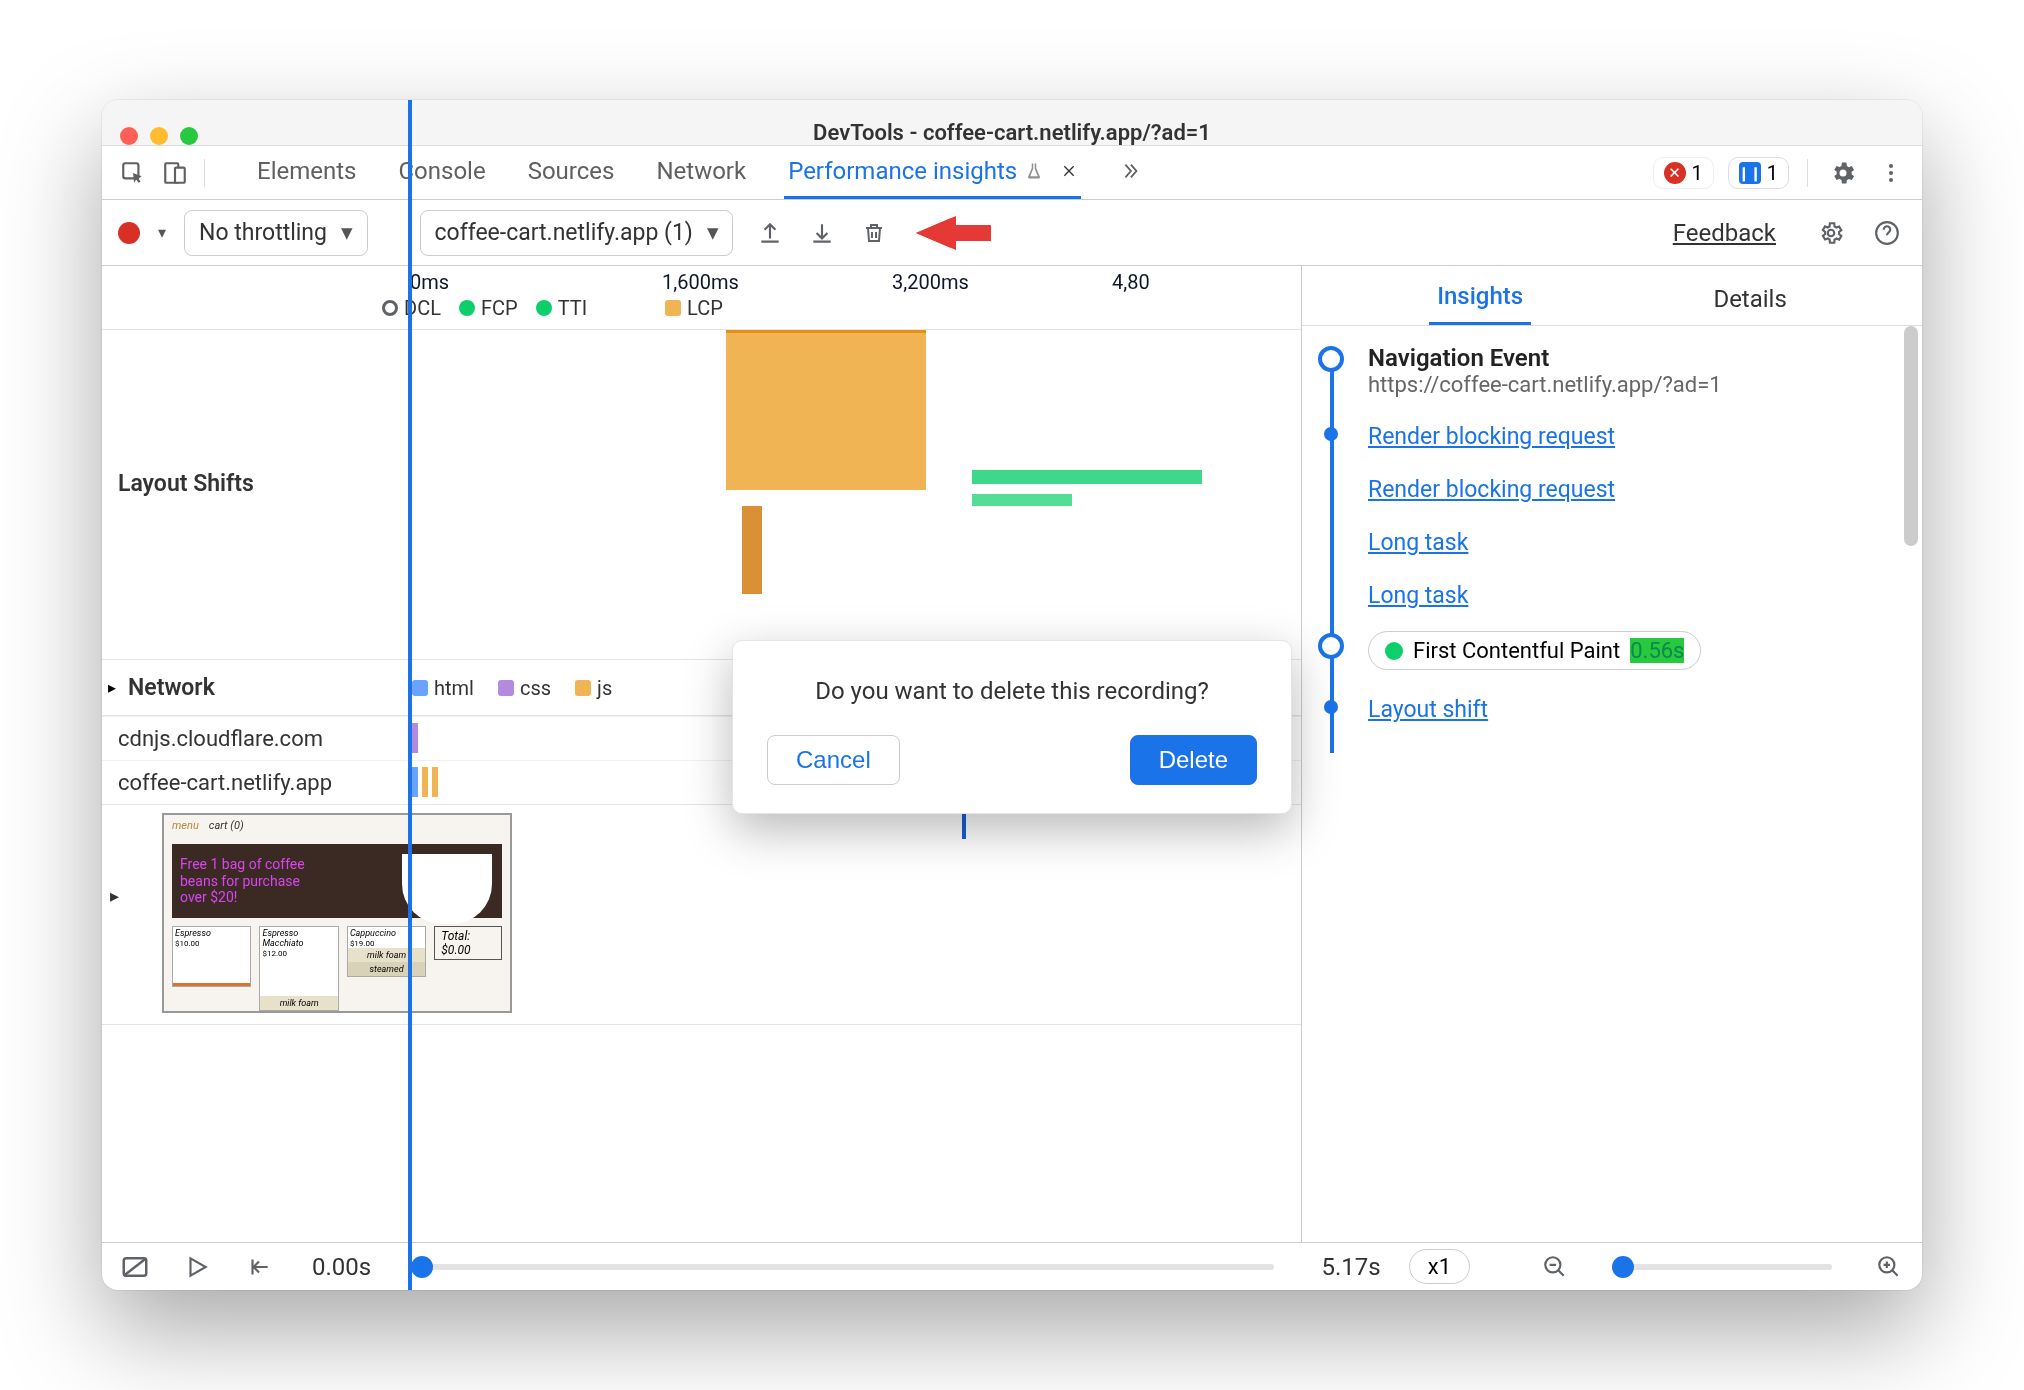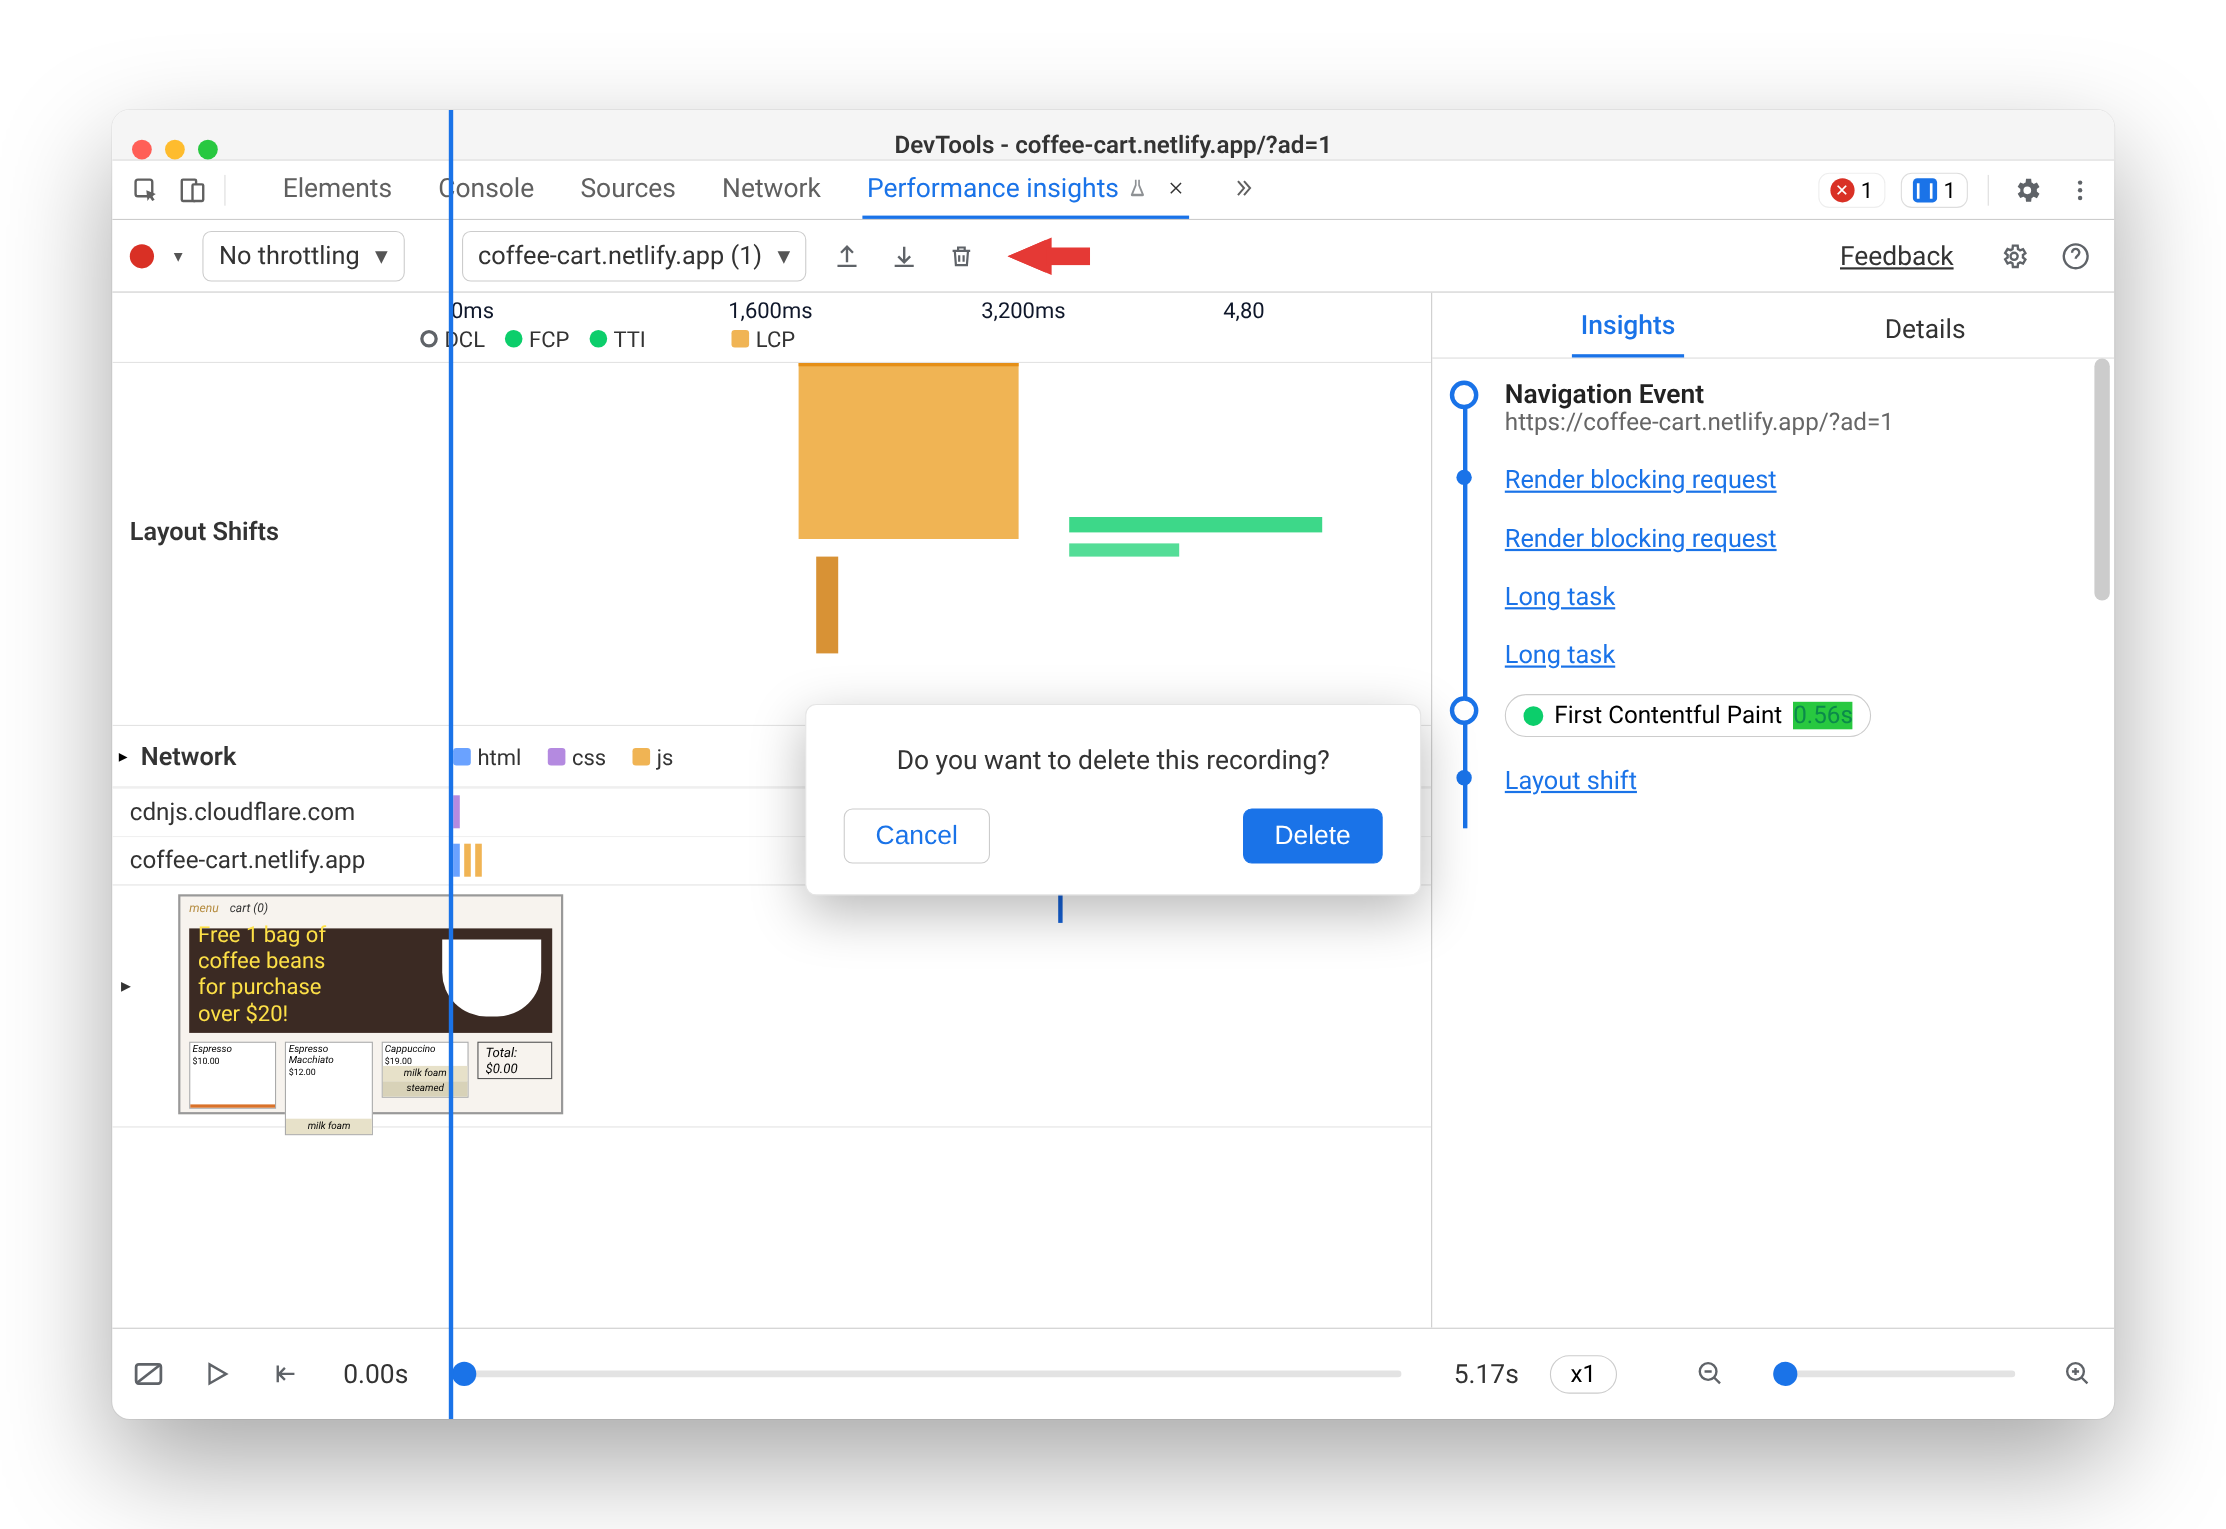--- a/index.html
+++ b/index.html
@@ -152,34 +152,34 @@
 
 .film { height:220px; border-bottom:1px solid #e3e3e3; position:relative;}
 .film .expander { position:absolute; left:8px; top:80px; color:#333; font-size:18px;}
 .thumb {
   position:absolute; left:60px; top:8px; width:350px; height:200px;
   border:2px solid #999; background:#f7f3ee;
   display:flex; flex-direction:column;
 }
 .thumb .hero {
   height:95px; margin:8px; background:#3b2a23;
-  display:flex; align-items:flex-end; color:#fde047; font-size:20px; padding:6px 8px;
+  display:flex; align-items:center; color:#d946ef; font-size:14px; padding:6px 8px;
   position:relative;
 }
 .thumb .hero .cup { position:absolute; right:10px; top:10px; width:90px; height:70px; background:#fff; border-radius: 0 0 40px 40px;}
 .thumb .menu-row { display:flex; gap:8px; padding:0 8px; align-items:flex-start;}
 .thumb .card { width:90px; border:1px solid #aaa; background:#fff;}
 .thumb .card .cmid { height:38px; }
 .thumb .card .cbot { height:14px; background:#e7e1c9; font-size:9px; display:flex;align-items:center;justify-content:center; font-style:italic;}
 .thumb .total { margin-left:auto; border:1px solid #555; padding:2px 6px; font-size:12px; font-style:italic;}
 .blue-tick-net { position:absolute; left:860px; top:4px; width:4px; height:30px; background:#1560d4; }
 
 
 .player {
-  height: 83px; border-top:1px solid #ccc;
+  height: 48px; border-top:1px solid #ccc;
   display:flex; align-items:center; padding: 0 16px; gap:28px;
 }
 .player .pb-icon { color:#5f6368; width:34px;height:34px; display:inline-flex;align-items:center;justify-content:center;}
 .player .time { font-size:24px; color:#333; margin-left:8px;}
 .range {
   flex:1; height:6px; background:#e3e3e3; border-radius:3px; position:relative; margin:0 12px;
 }
 .range .knob { position:absolute; top:-8px; width:22px; height:22px; border-radius:50%; background:#1a73e8;}
 .speed-pill { border:1px solid #ccc; border-radius:20px; padding:4px 18px; font-size:22px;}
 

